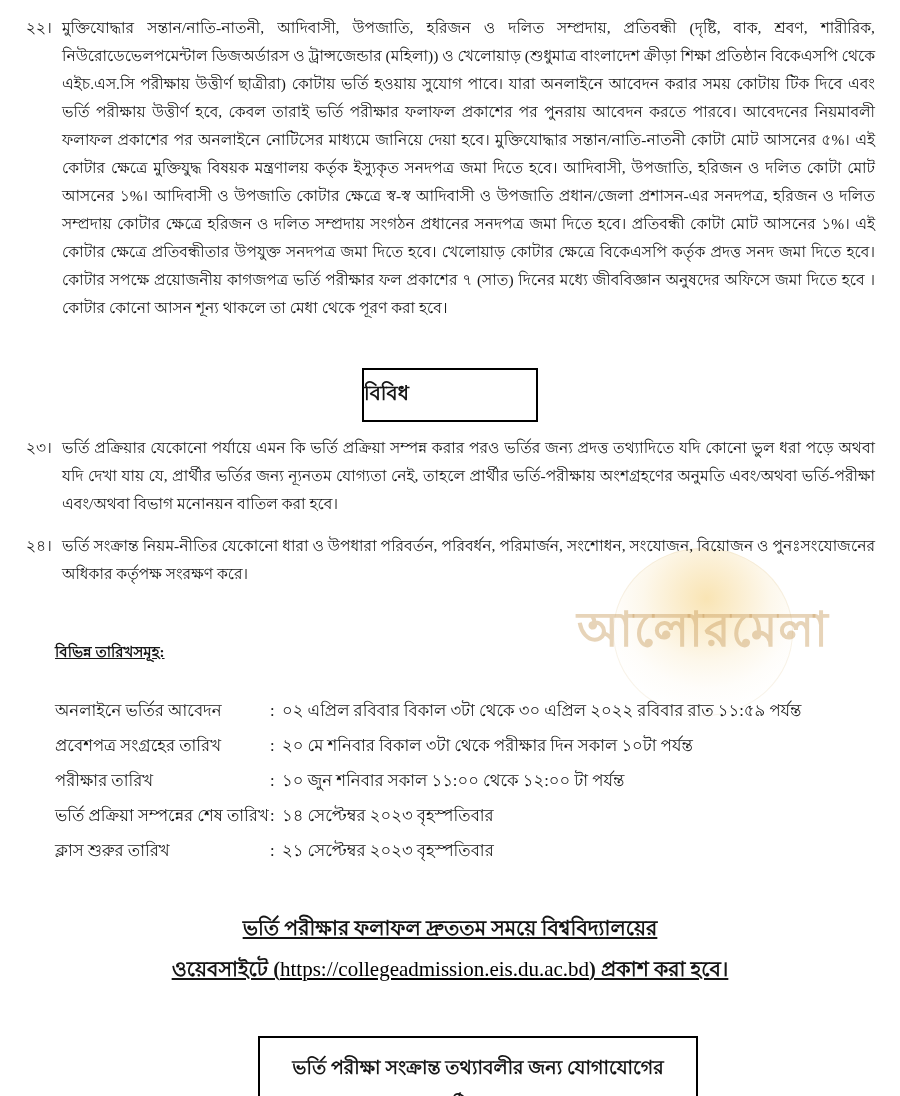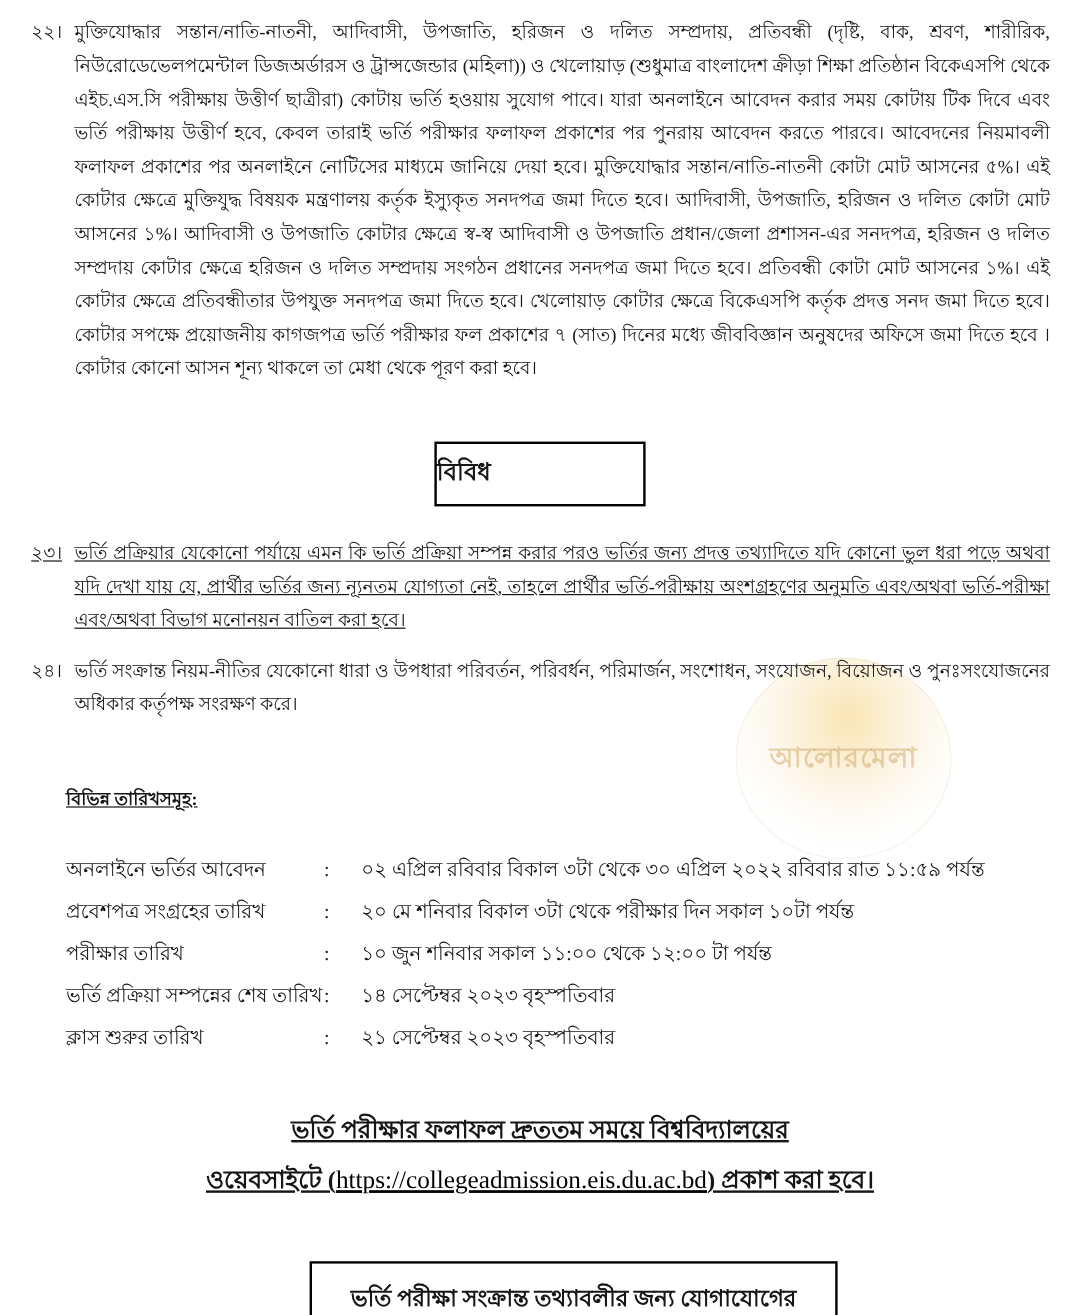--- a/index.html
+++ b/index.html
@@ -24,33 +24,33 @@
   .para22 { padding-top:14px; }
   .misc-box {
     width:176px;
     margin:46px auto 0 auto;
     border:2px solid #000;
     text-align:left;
     font-size:20px;
     font-weight:bold;
     padding:8px 0 9px 0;
   }
-  .item23 { margin-top:26px;text-decoration:underline; }
+  .item23 { margin-top:12px; }
   .item24 { margin-top:14px;justify-content:flex-end; }
   .dates { margin:52px 0 0 55px; font-size:16.5px; }
   .dates-heading {
     font-size:15px;
     font-weight:bold;
     text-decoration:underline;
     margin-bottom:28px;
   }
   .date-row { display:flex; line-height:35px; }
   .date-row .dlabel { width:215px; flex-shrink:0; }
   .date-row .dsep { width:12px; flex-shrink:0; }
-  .date-row .dvalue { flex:1;margin-left:19px; }
+  .date-row .dvalue { flex:1; }
   .result {
     margin-top:40px;
     text-align:center;
     font-size:20.5px;
     font-weight:bold;
     line-height:41px;
     text-decoration:underline;
   }
   .result a {
     color:#000000;
@@ -76,21 +76,21 @@
     border-radius:50%;
     background:
       radial-gradient(circle at 52% 30%, rgba(246,214,140,0.65) 0%, rgba(250,236,205,0.40) 42%, rgba(253,248,238,0.30) 60%, rgba(255,255,255,0) 75%);
     box-shadow: inset 0 0 0 1px rgba(225,200,155,0.22);
     display:flex;
     align-items:center;
     justify-content:center;
   }
   .watermark span {
     color:rgba(198,152,88,0.42);
-    font-size:23px;
+    font-size:48px;
     font-weight:bold;
     letter-spacing:1px;
     white-space:nowrap;
     text-align:right;
   }
 </style>
 </head>
 <body>
 
 <div class="doc">

